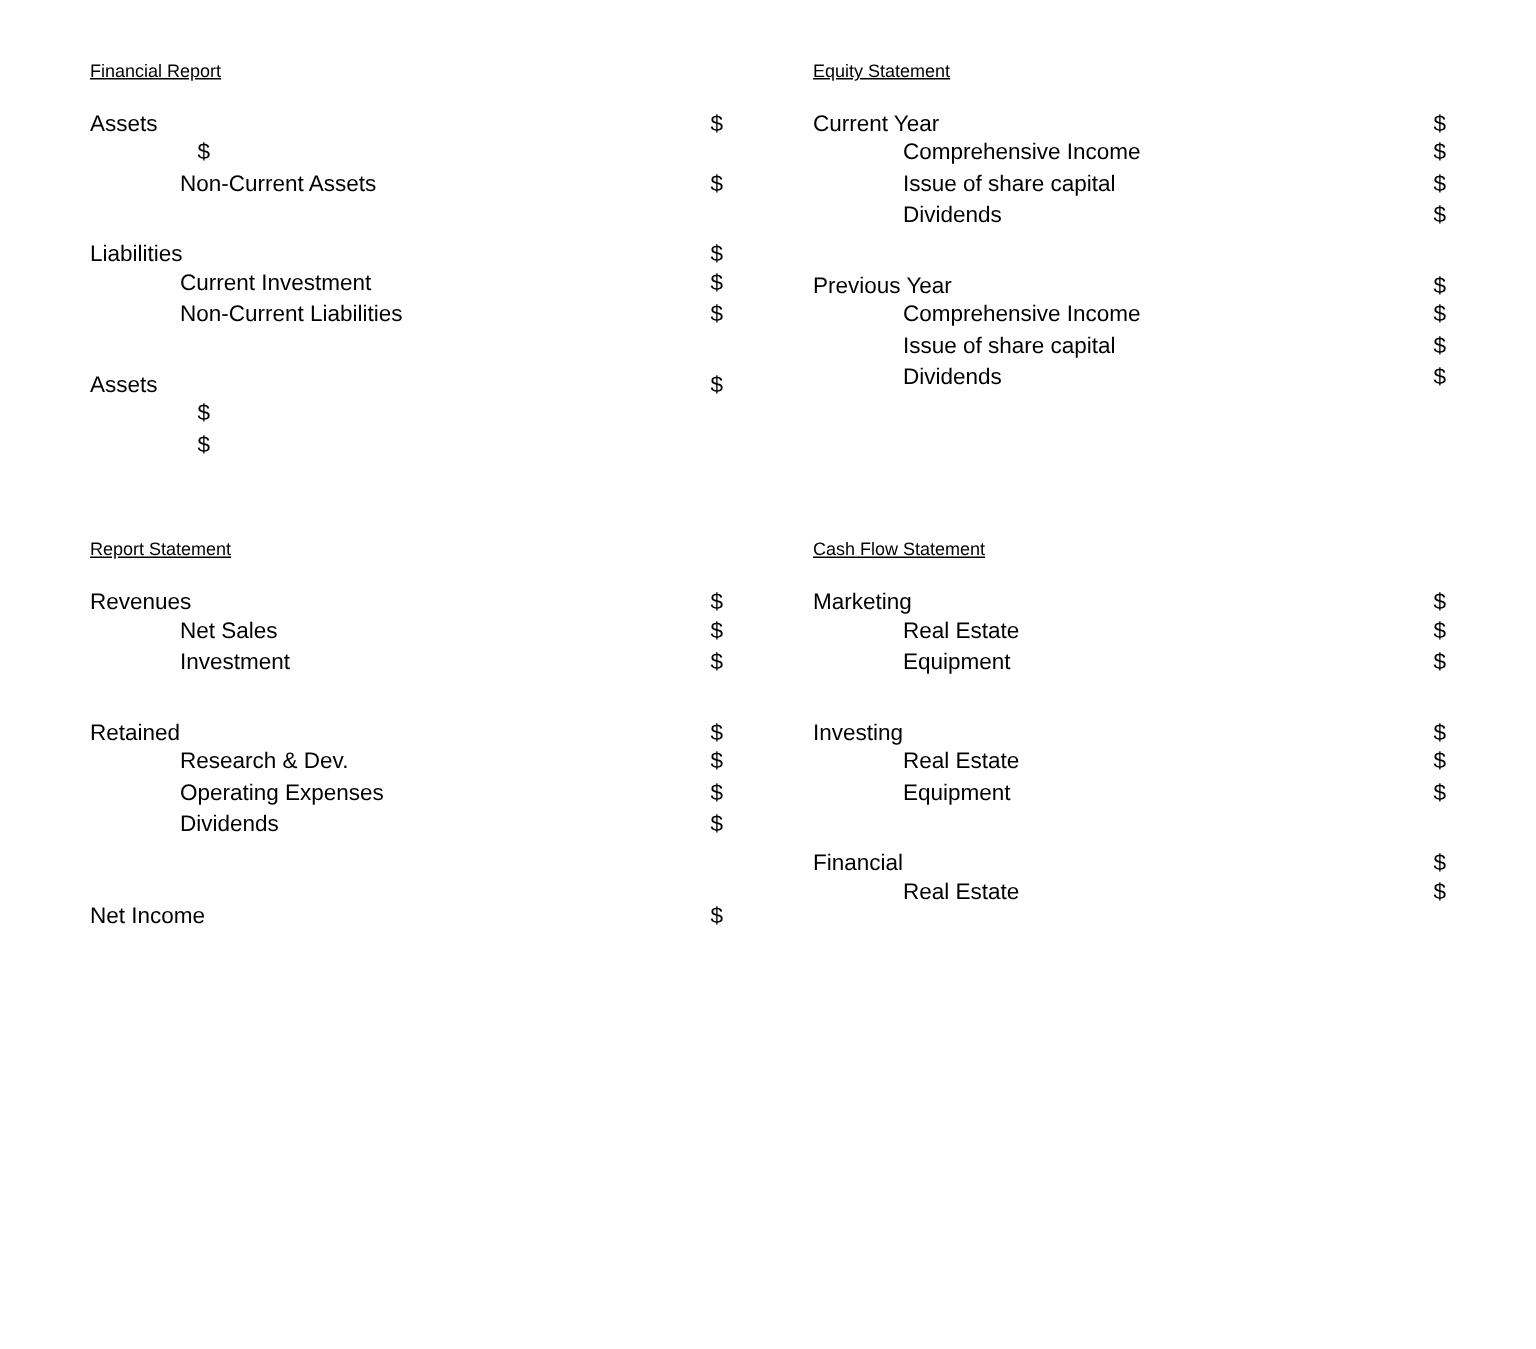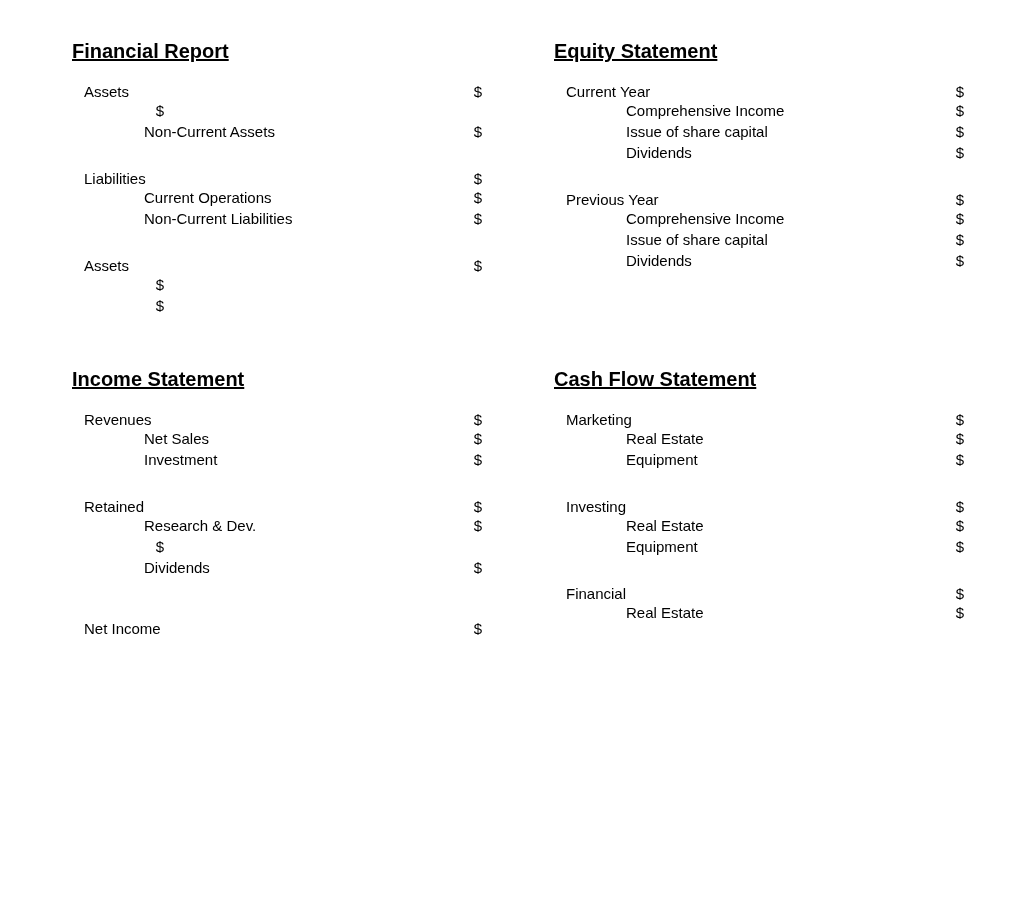--- a/index.html
+++ b/index.html
@@ -24,33 +24,31 @@
       grid-template-rows: auto auto;
       gap: 0;
       width: 100%;
     }
 
     .section {
       padding: 20px 30px 30px 30px;
     }
 
     .section-title {
-      font-weight: bold;
-      font-size: 20px;
+      font-weight: normal;
+      font-size: 12px;
       text-decoration: underline;
       margin-bottom: 20px;
-      margin-left: 12px;
     }
 
     .line-item {
       display: flex;
       justify-content: space-between;
       align-items: center;
       margin-bottom: 4px;
-      margin-left: 24px;
     }
 
     .line-item.top-level {
       margin-top: 12px;
       margin-bottom: 2px;
     }
 
     .line-item.indented {
       padding-left: 60px;
     }
@@ -88,21 +86,21 @@
       <span class="item-value">$</span>
     </div>
 
     <div class="group-spacer"></div>
 
     <div class="line-item top-level">
       <span class="item-label">Liabilities</span>
       <span class="item-value">$</span>
     </div>
     <div class="line-item indented">
-      <span class="item-label">Current Operations</span>
+      <span class="item-label">Current Investment</span>
       <span class="item-value">$</span>
     </div>
     <div class="line-item indented">
       <span class="item-label">Non-Current Liabilities</span>
       <span class="item-value">$</span>
     </div>
 
     <div class="group-spacer"></div>
 
     <div class="line-item top-level">
@@ -151,21 +149,21 @@
       <span class="item-label">Issue of share capital</span>
       <span class="item-value">$</span>
     </div>
     <div class="line-item indented">
       <span class="item-label">Dividends</span>
       <span class="item-value">$</span>
     </div>
   </div>
 
   <div class="section">
-    <div class="section-title">Income Statement</div>
+    <div class="section-title">Report Statement</div>
 
     <div class="line-item top-level">
       <span class="item-label">Revenues</span>
       <span class="item-value">$</span>
     </div>
     <div class="line-item indented">
       <span class="item-label">Net Sales</span>
       <span class="item-value">$</span>
     </div>
     <div class="line-item indented">
@@ -177,20 +175,21 @@
 
     <div class="line-item top-level">
       <span class="item-label">Retained</span>
       <span class="item-value">$</span>
     </div>
     <div class="line-item indented">
       <span class="item-label">Research &amp; Dev.</span>
       <span class="item-value">$</span>
     </div>
     <div class="line-item indented">
+      <span class="item-label">Operating Expenses</span>
       <span class="item-value">$</span>
     </div>
     <div class="line-item indented">
       <span class="item-label">Dividends</span>
       <span class="item-value">$</span>
     </div>
 
     <div class="group-spacer"></div>
     <div class="group-spacer"></div>
 

